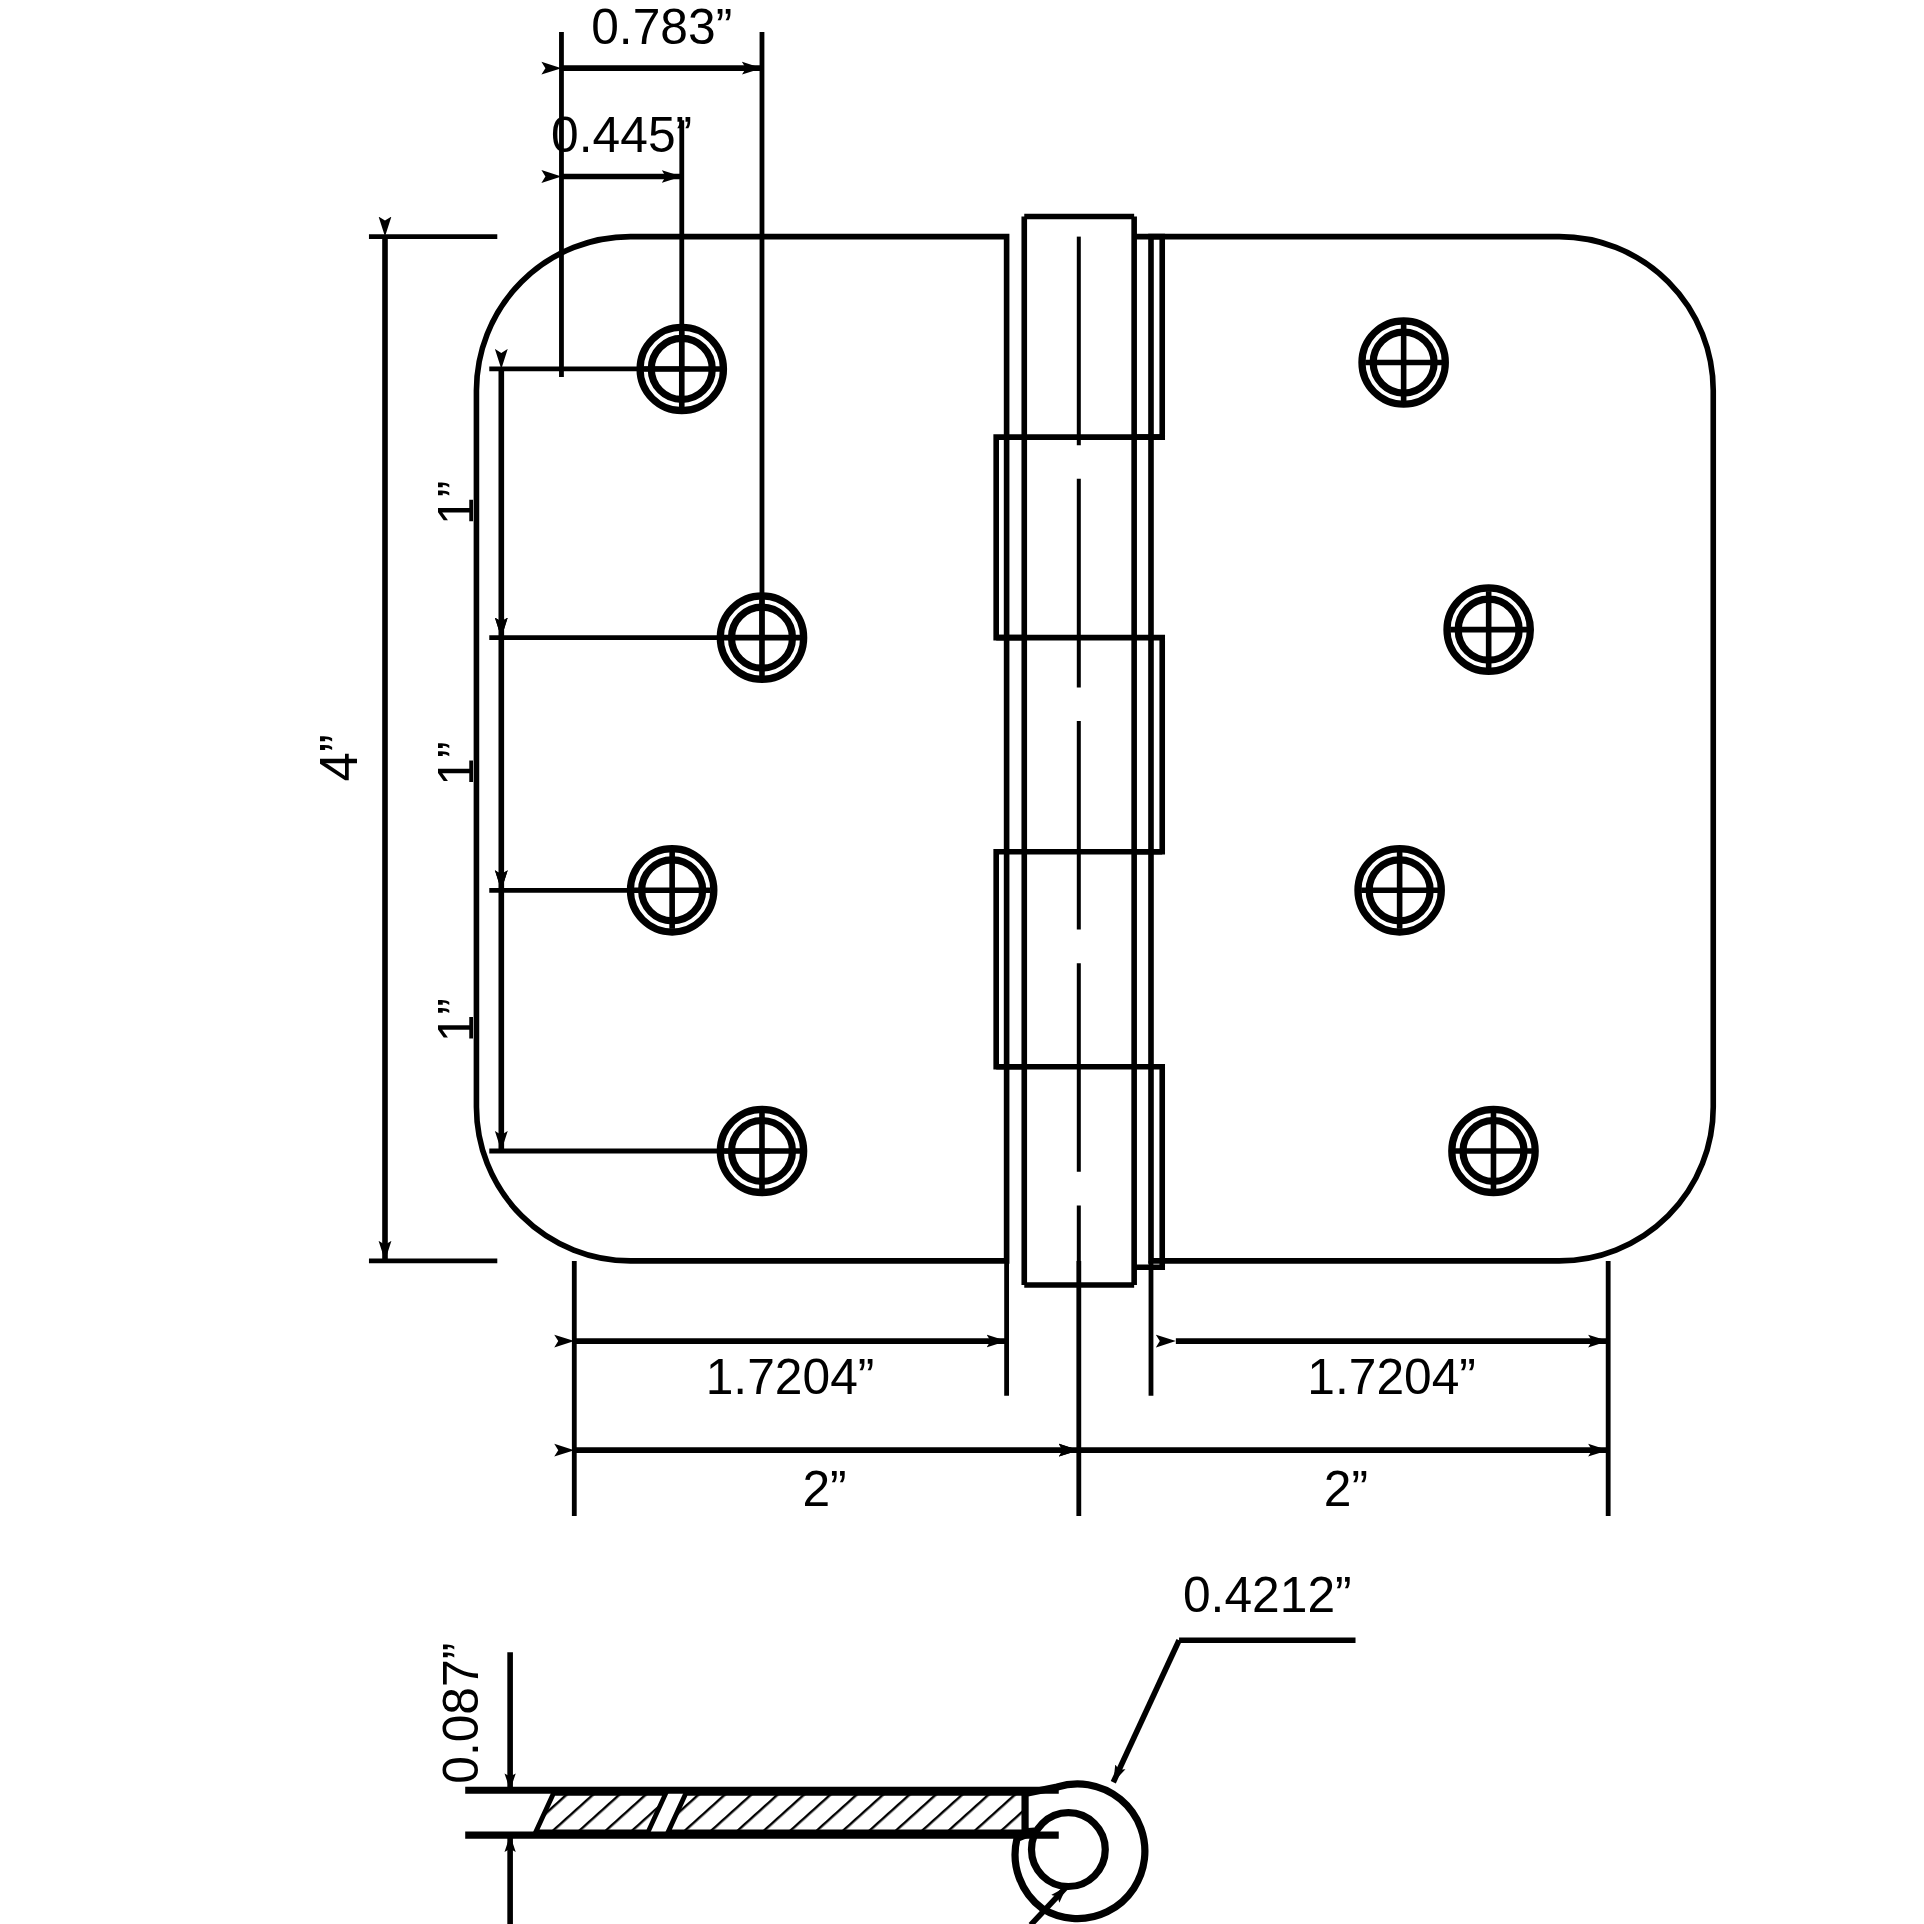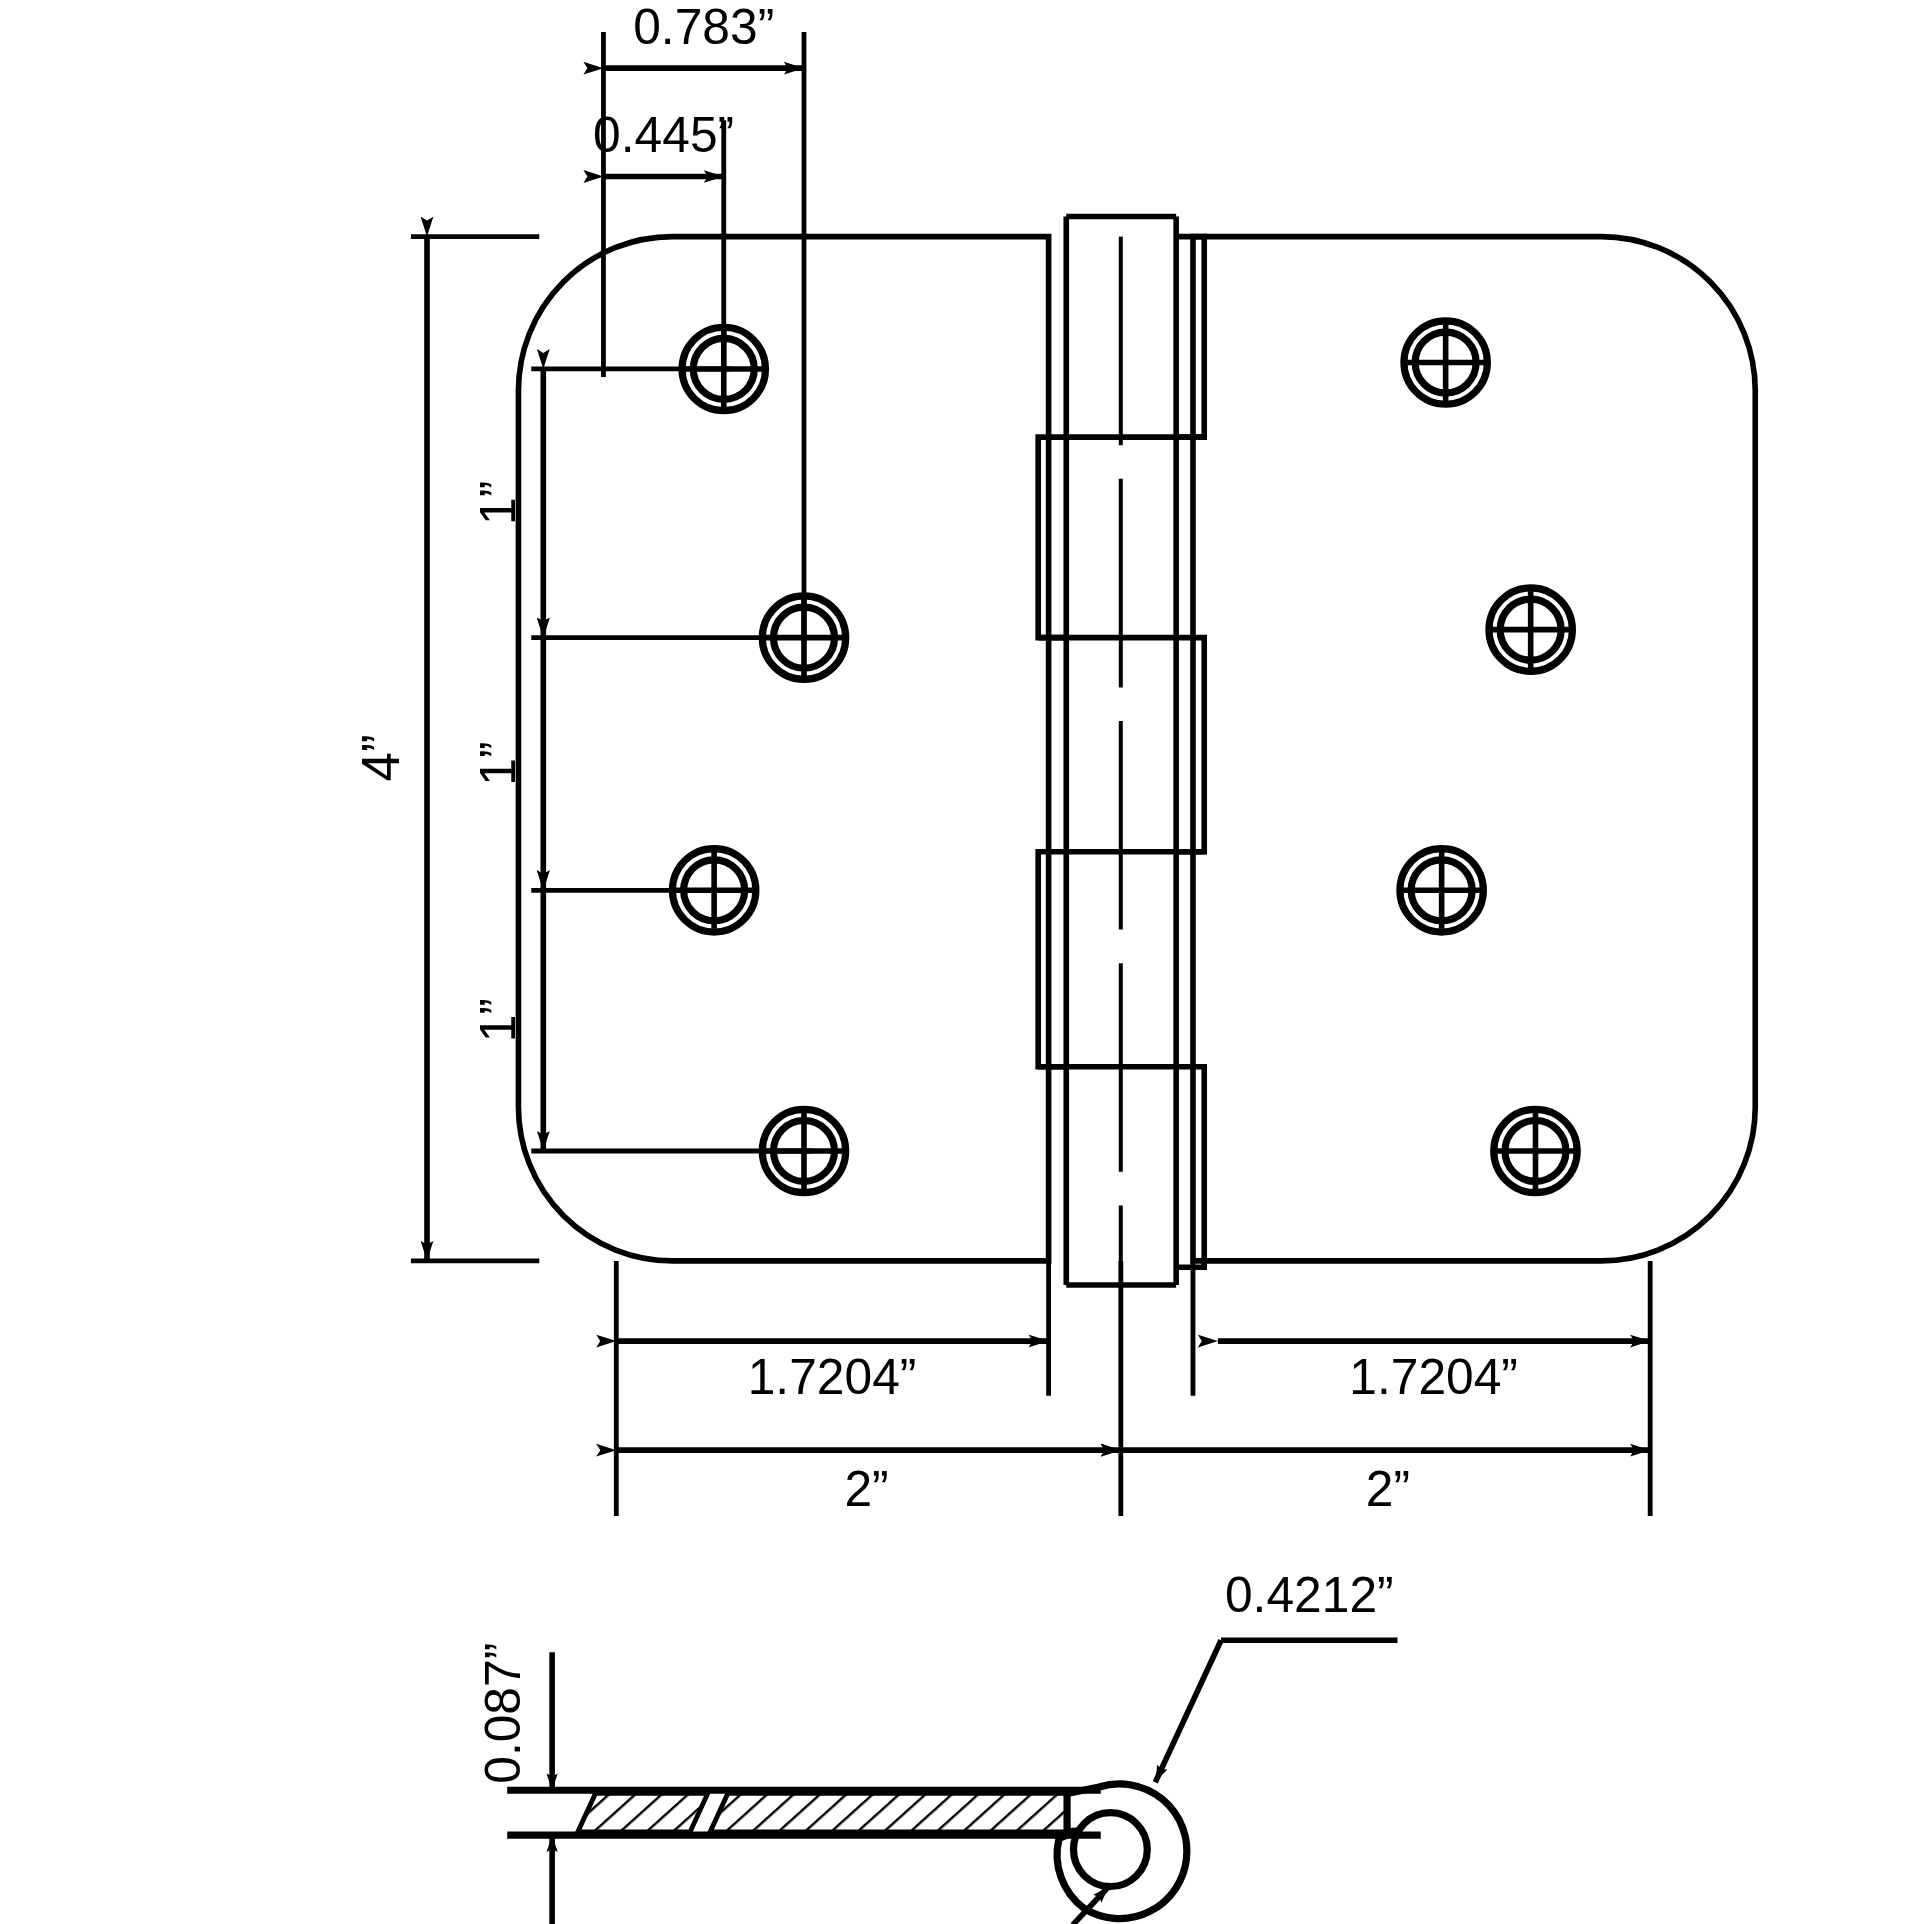--- a/index.html
+++ b/index.html
@@ -1,17 +1,17 @@
 <!DOCTYPE html>
 <html style="font-size:13px"><head>
 <meta charset="utf-8">
 <style>
   html,body{margin:0;padding:0;background:#ffffff;}
   body{width:1925px;height:1925px;overflow:hidden;font-family:"Liberation Sans",sans-serif;}
-  #stage{position:relative;width:1631px;height:1925px;background:#fff;margin-left:42px;}
+  #stage{position:relative;width:1631px;height:1925px;background:#fff;}
   svg{display:block;}
   .dimtext{font-family:"Liberation Sans",sans-serif;font-weight:400;fill:#000;}
 </style>
 </head>
 <body>
 
 <div id="stage">
 <svg width="1925" height="1925" viewBox="0 0 2400 2400" xmlns="http://www.w3.org/2000/svg">
 
   <defs>

